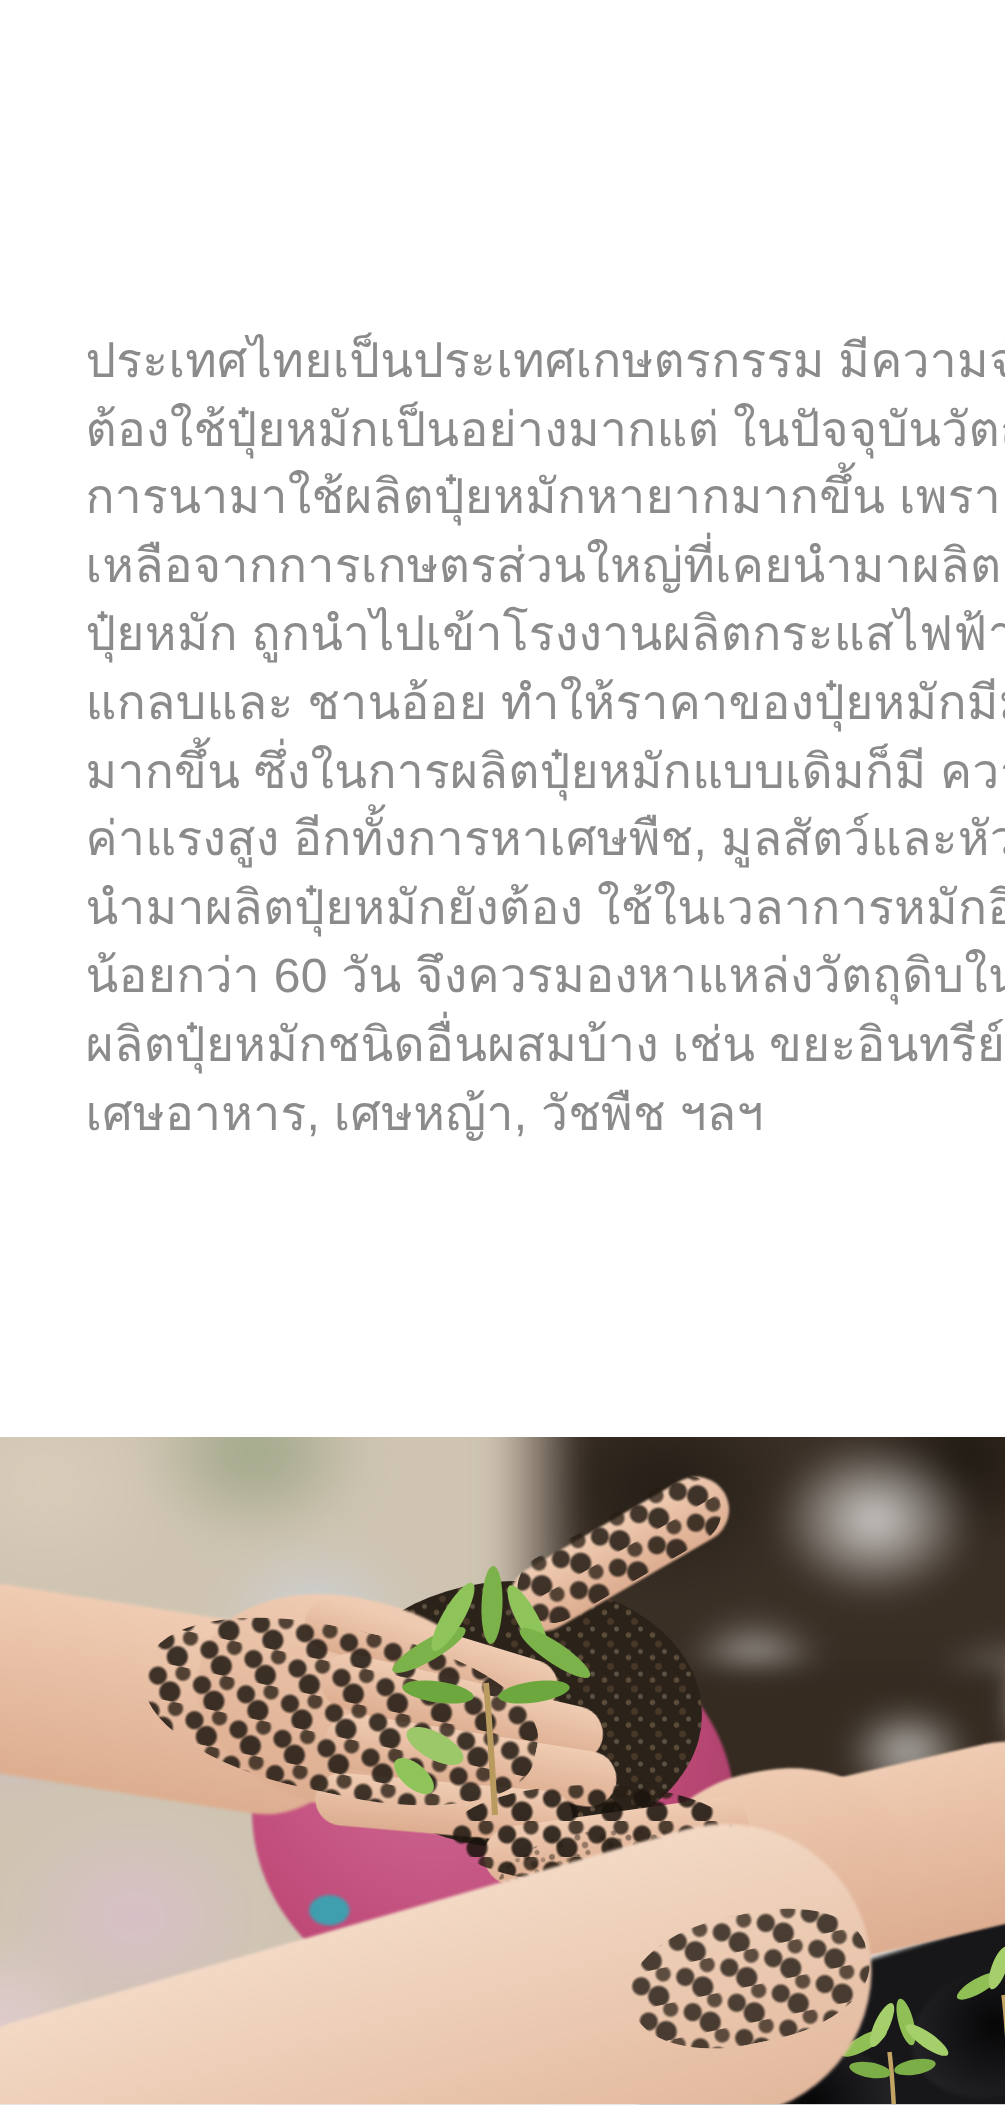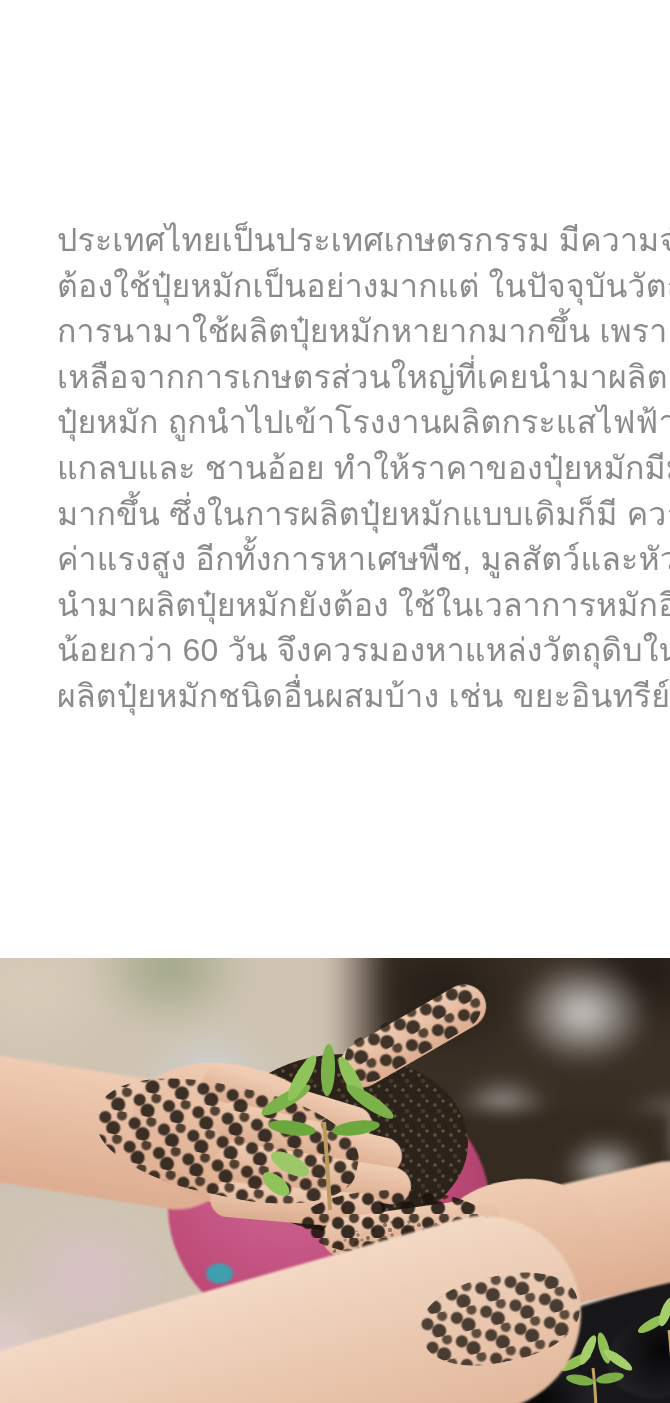--- a/index.html
+++ b/index.html
@@ -178,20 +178,21 @@
     <div class="text-line">ต้องใช้ปุ๋ยหมักเป็นอย่างมากแต่ ในปัจจุบันวัตถุดิบใน</div>
     <div class="text-line">การนามาใช้ผลิตปุ๋ยหมักหายากมากขึ้น เพราะวัสดุที่</div>
     <div class="text-line">เหลือจากการเกษตรส่วนใหญ่ที่เคยนำมาผลิตเป็น</div>
     <div class="text-line">ปุ๋ยหมัก  ถูกนำไปเข้าโรงงานผลิตกระแสไฟฟ้า เช่น</div>
     <div class="text-line">แกลบและ ชานอ้อย ทำให้ราคาของปุ๋ยหมักมีมูลค่าสูง</div>
     <div class="text-line">มากขึ้น ซึ่งในการผลิตปุ๋ยหมักแบบเดิมก็มี ความยุ่งยาก</div>
     <div class="text-line">ค่าแรงสูง อีกทั้งการหาเศษพืช, มูลสัตว์และหัวเชื้อเพื่อ</div>
     <div class="text-line">นำมาผลิตปุ๋ยหมักยังต้อง ใช้ในเวลาการหมักอีกไม่</div>
     <div class="text-line">น้อยกว่า 60 วัน  จึงควรมองหาแหล่งวัตถุดิบในการ</div>
     <div class="text-line">ผลิตปุ๋ยหมักชนิดอื่นผสมบ้าง เช่น ขยะอินทรีย์,</div>
+    <div class="text-line">เศษอาหาร, เศษหญ้า, วัชพืช ฯลฯ</div>
   </section>
 
   <figure class="photo" aria-label="Soil-covered hands planting a green marigold seedling in a pink pot with teal spots, beside a compost pile and a black seedling tray">
 
     <div class="ph fabric-bg"></div>
     <div class="ph white-pot"></div>
     <div class="ph compost-tr"></div>
     <div class="ph compost-mr"></div>
 
     <div class="ph white-handle"></div>

